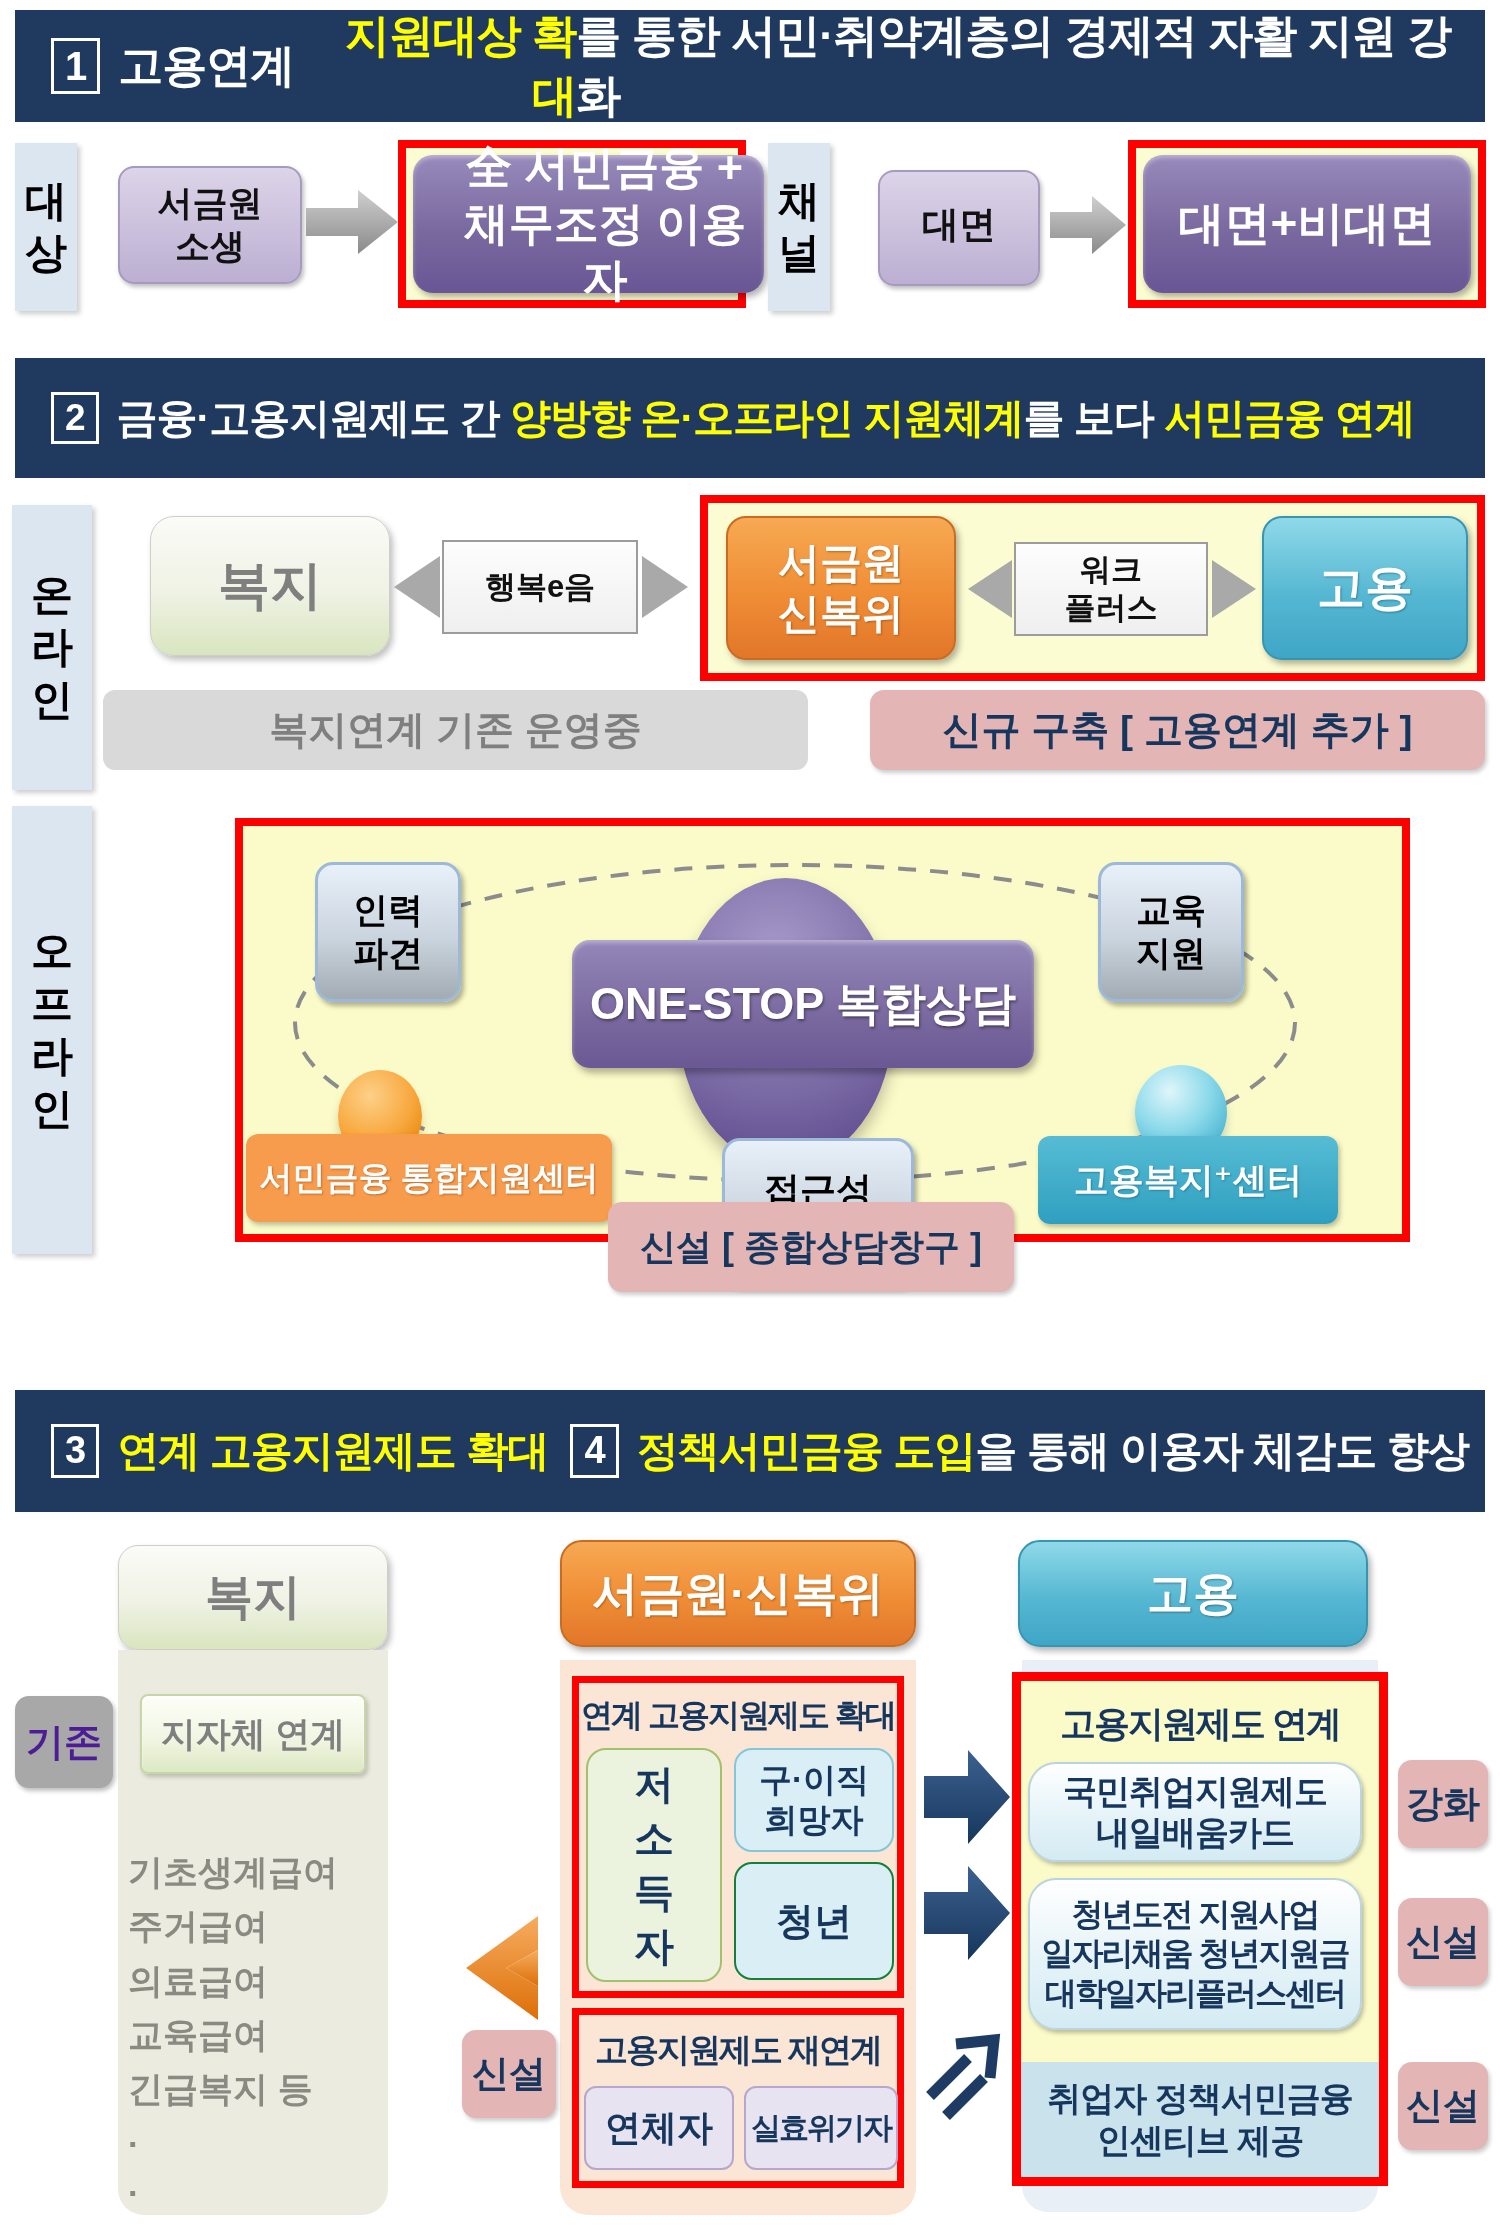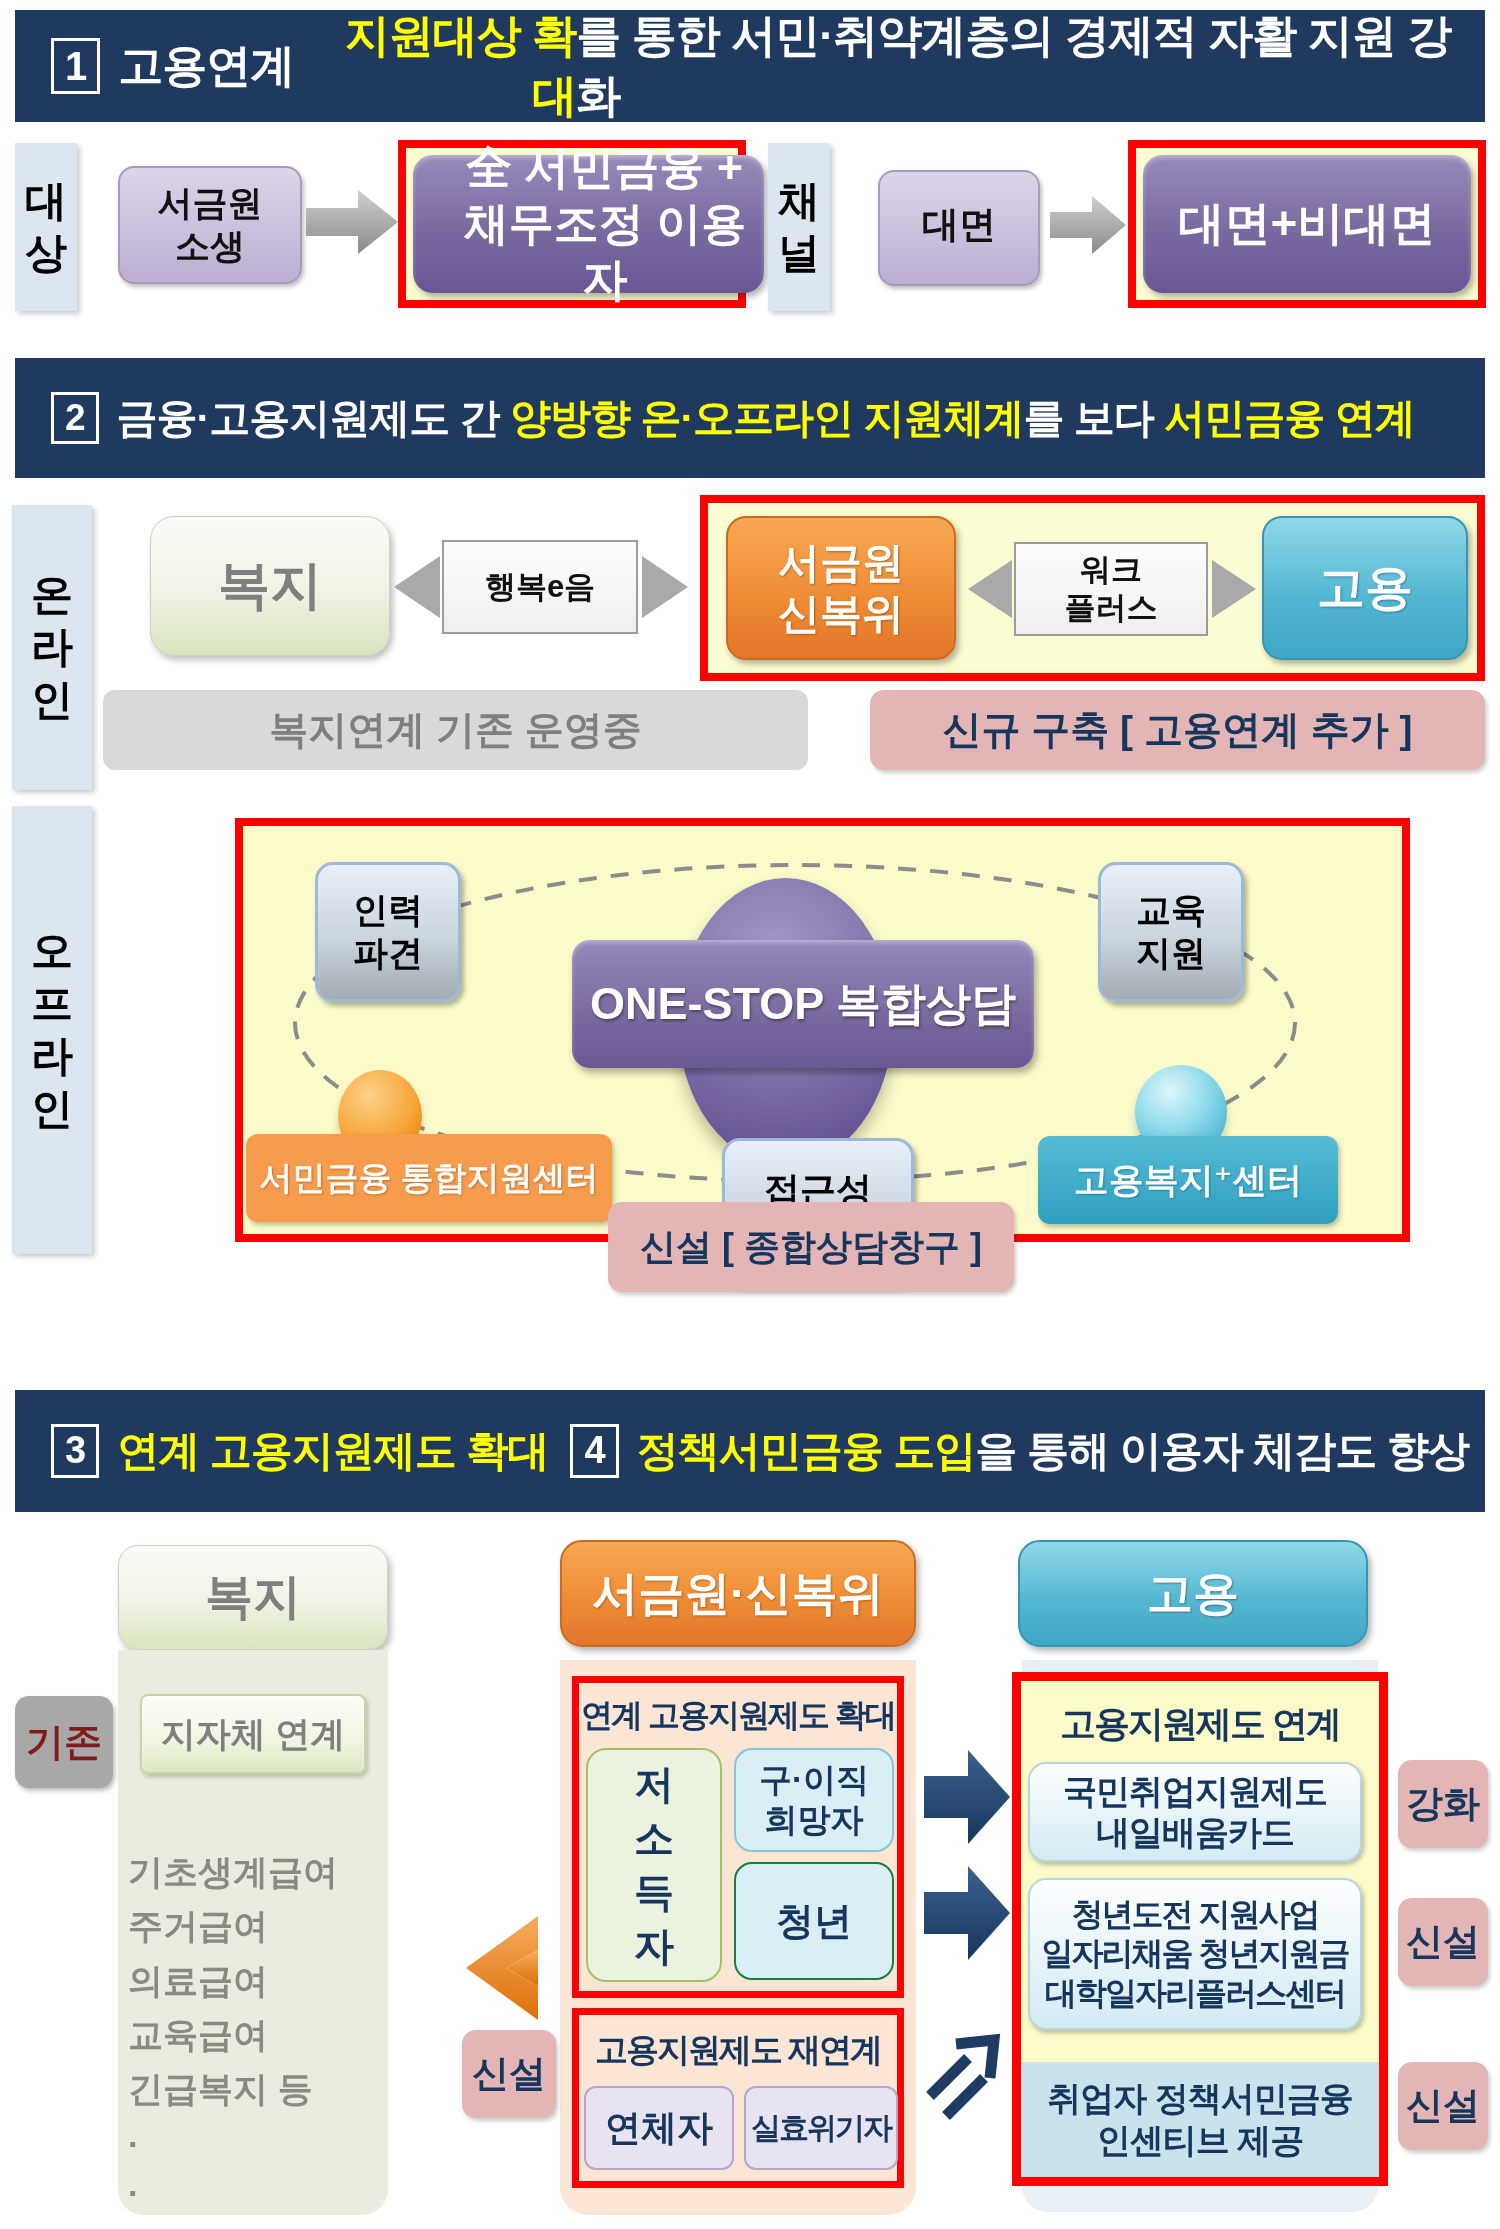--- a/index.html
+++ b/index.html
@@ -29,21 +29,21 @@
   .orangebox{background:linear-gradient(180deg,#F7A953 0%,#EF8D35 55%,#E2762A 100%);border:2px solid #C96C1F;
              border-radius:20px;color:#fff;text-shadow:1px 1px 2px rgba(120,60,0,.5);box-shadow:3px 4px 6px rgba(0,0,0,.3);}
   .cyanbox{background:linear-gradient(180deg,#8FD9E8 0%,#55B7D2 55%,#3FA6C6 100%);border:2px solid #3795B4;
            border-radius:20px;color:#fff;text-shadow:1px 1px 2px rgba(0,70,100,.45);box-shadow:3px 4px 6px rgba(0,0,0,.3);}
   .graynote{background:#D9D9D9;border-radius:12px;color:#7F7F7F;}
   .pinknote{background:#E3B6B5;border-radius:14px;color:#17365D;box-shadow:2px 3px 4px rgba(0,0,0,.2);}
   .bluegray{background:linear-gradient(180deg,#E8F0F9 0%,#CAD4DE 55%,#A2ABB2 100%);
             border:3px solid #9DB8D8;border-radius:18px;color:#000;box-shadow:3px 4px 5px rgba(0,0,0,.3);}
   .navy{color:#17365D;}
   .lightcyanbox{background:linear-gradient(180deg,#FFFFFF 0%,#E9F5F9 45%,#D4EBF3 100%);
-                border:2px solid #BBD4DE;border-radius:18px;color:#17365D;
+                border:2px solid #BBD4DE;border-radius:28px;color:#17365D;
                 box-shadow:2px 3px 4px rgba(0,0,0,.25);}
   .collbl{font-weight:bold;color:#fff;text-shadow:1px 1px 2px rgba(0,0,0,.35);}
   .benefit{color:#8a8a82;font-weight:bold;text-align:left;white-space:pre-line;line-height:1.55;}
 </style>
 </head>
 <body>
 
 <div class="canvas">
 
   <div class="hdr" style="left:15px;top:10px;width:1470px;height:112px;font-size:45px;">
@@ -184,21 +184,21 @@
     <span class="seg yellow">연계 고용지원제도 확대</span>
     <span class="seg" style="width:22px;display:inline-block;"></span>
     <span class="numbox" style="font-size:38px;">4</span>
     <span class="seg yellow">정책서민금융 도입</span>
     <span class="seg">을 통해 이용자 체감도 향상</span>
   </div>
 
   <div class="box greenbox" style="left:118px;top:1545px;width:270px;height:105px;font-size:48px;border-radius:20px;">복지</div>
   <div class="abs" style="left:118px;top:1650px;width:270px;height:565px;background:#ECEBDF;border-radius:0 0 26px 26px;"></div>
 
-  <div class="box" style="left:15px;top:1696px;width:98px;height:92px;background:#A8A8A8;border-radius:14px;color:#7f1d1d;font-size:38px;
+  <div class="box" style="left:15px;top:1696px;width:98px;height:92px;background:#A8A8A8;border-radius:14px;color:#4c1d95;font-size:38px;
               box-shadow:2px 3px 4px rgba(0,0,0,.25);">기존</div>
 
   <div class="box" style="left:140px;top:1694px;width:226px;height:80px;font-size:35px;color:#7F7F7F;border-radius:8px;
               background:linear-gradient(180deg,#FDFEF8 0%,#F1F6E3 55%,#DDE8C4 100%);
               border:2px solid #C7D6A6;box-shadow:inset 0 2px 2px #fff,2px 3px 4px rgba(0,0,0,.2);">지자체 연계</div>
 
   <div class="abs benefit" style="left:128px;top:1845px;width:250px;font-size:35px;">기초생계급여
 주거급여
 의료급여
 교육급여

